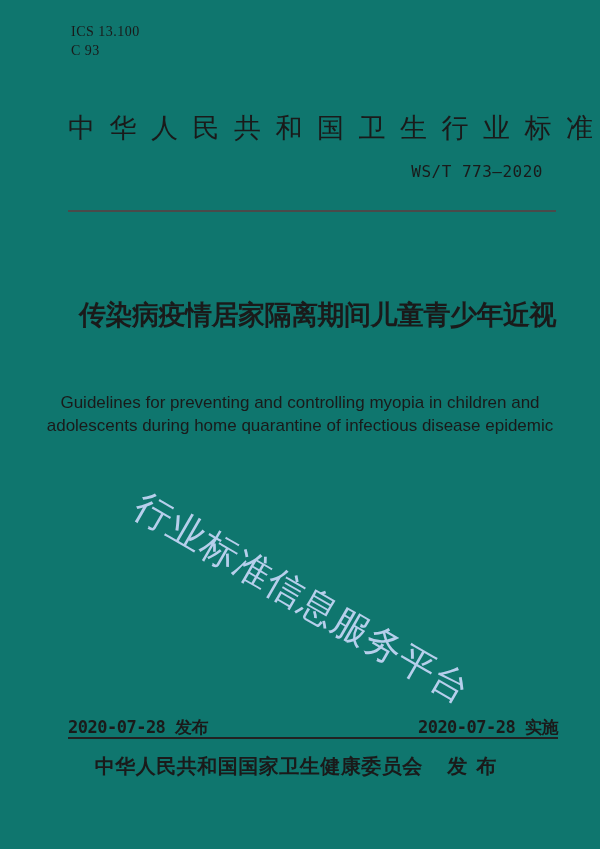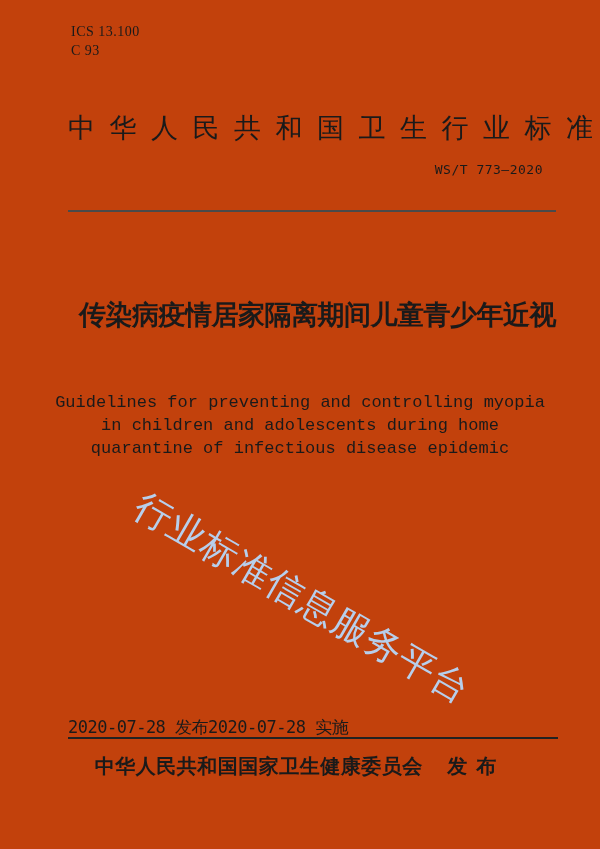--- a/index.html
+++ b/index.html
@@ -4,21 +4,21 @@
 <style>
   html, body {
     margin: 0;
     padding: 0;
     background: #ffffff;
   }
   .page {
     position: relative;
     width: 600px;
     height: 849px;
-    background: #c2410c;
+    background: #0f766e;
     overflow: hidden;
     font-family: "DejaVu Sans", sans-serif;
     color: var(--text, #1a1a1a);
   }
   .abs { position: absolute; }
 
   
   .ics-block {
     left: 71px;
     top: 22px;
@@ -50,21 +50,21 @@
     white-space: nowrap;
     font-weight: 500;
     text-align: right;
   }
 
   
   .standard-number {
     top: 162px;
     right: 57px;
     font-family: "DejaVu Sans Mono", "Liberation Mono", monospace;
-    font-size: 13px;
+    font-size: 16px;
     letter-spacing: 0.5px;
   }
 
   .rule-top {
     left: 68px;
     top: 210px;
     width: 488px;
     height: 2px;
     background: var(--rule, #4a4a4a);
   }
@@ -80,21 +80,21 @@
     line-height: 37px;
     letter-spacing: -0.5px;
   }
 
   
   .title-en {
     left: 45px;
     top: 391px;
     width: 510px;
     text-align: center;
-    font-family: Liberation Mono, monospace;
+    font-family: Liberation Sans, sans-serif;
     font-size: 17px;
     line-height: 23px;
   }
 
   
   .watermark {
     left: 150px;
     top: 482px;
     font-size: 37px;
     letter-spacing: 1px;
@@ -104,24 +104,24 @@
     transform-origin: 0 0;
     pointer-events: none;
   }
 
   
   .footer-dates {
     left: 68px;
     top: 716px;
     width: 490px;
     display: flex;
-    justify-content: flex-start;
+    justify-content: space-between;
     font-family: "DejaVu Sans Mono", "DejaVu Sans", sans-serif;
     font-size: 17px;
-    font-weight: 400;
+    font-weight: 700;
     letter-spacing: -0.5px;
   }
 
   .rule-bottom {
     left: 68px;
     top: 737px;
     width: 490px;
     height: 2px;
     background: var(--accent-rule, #222222);
   }

